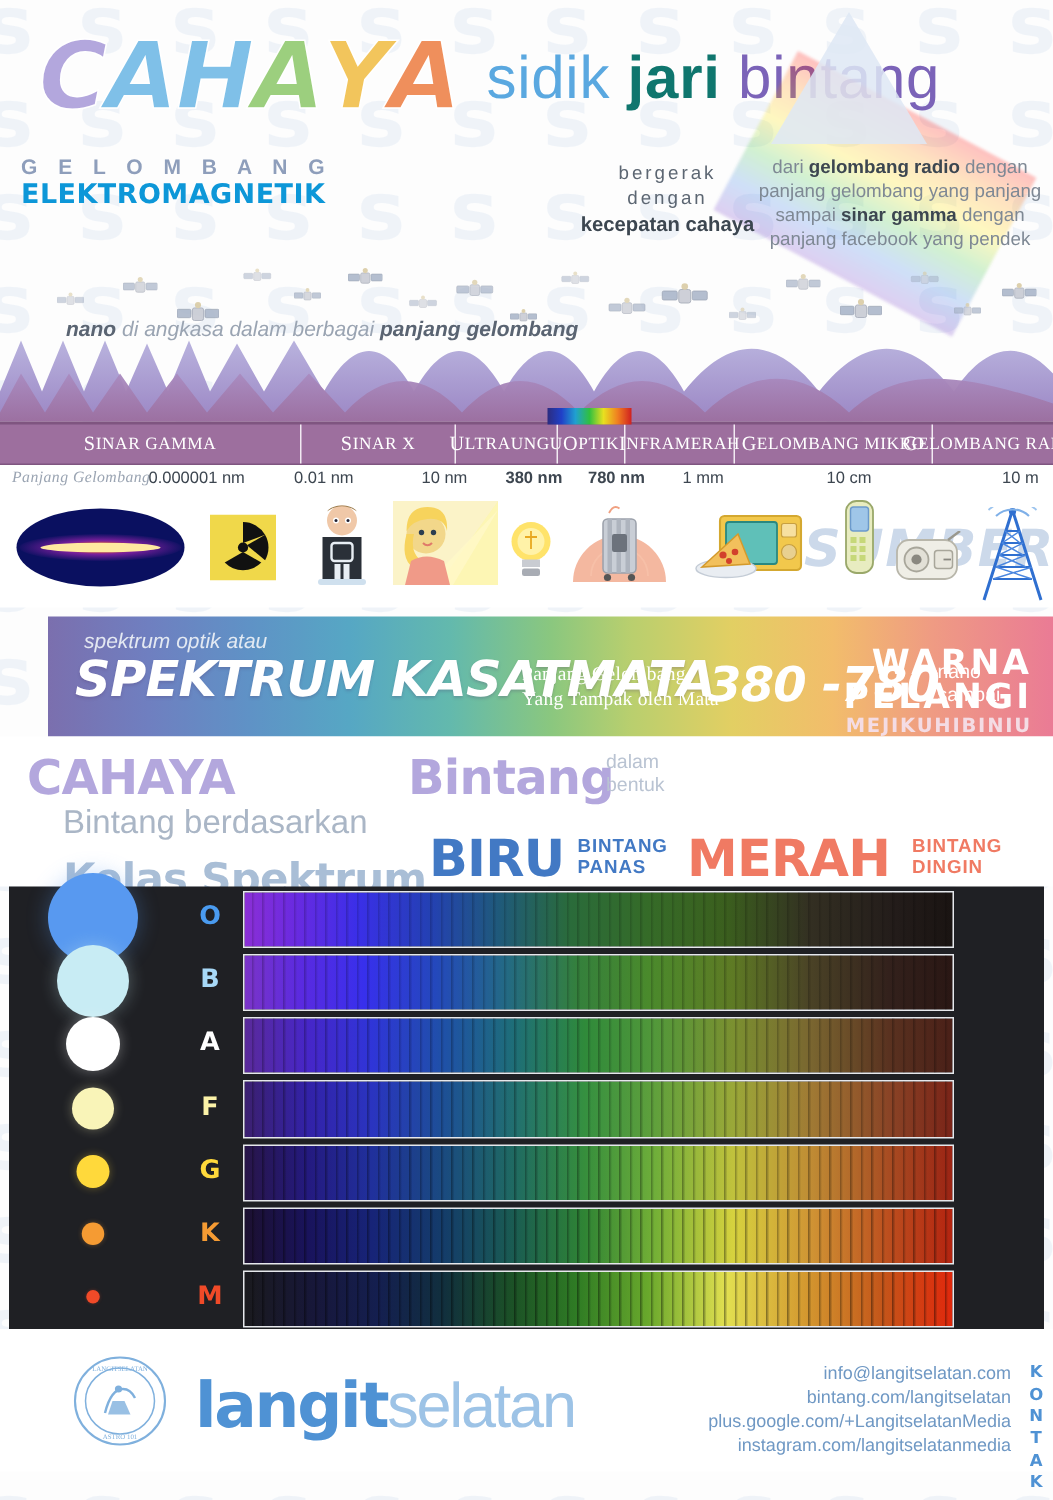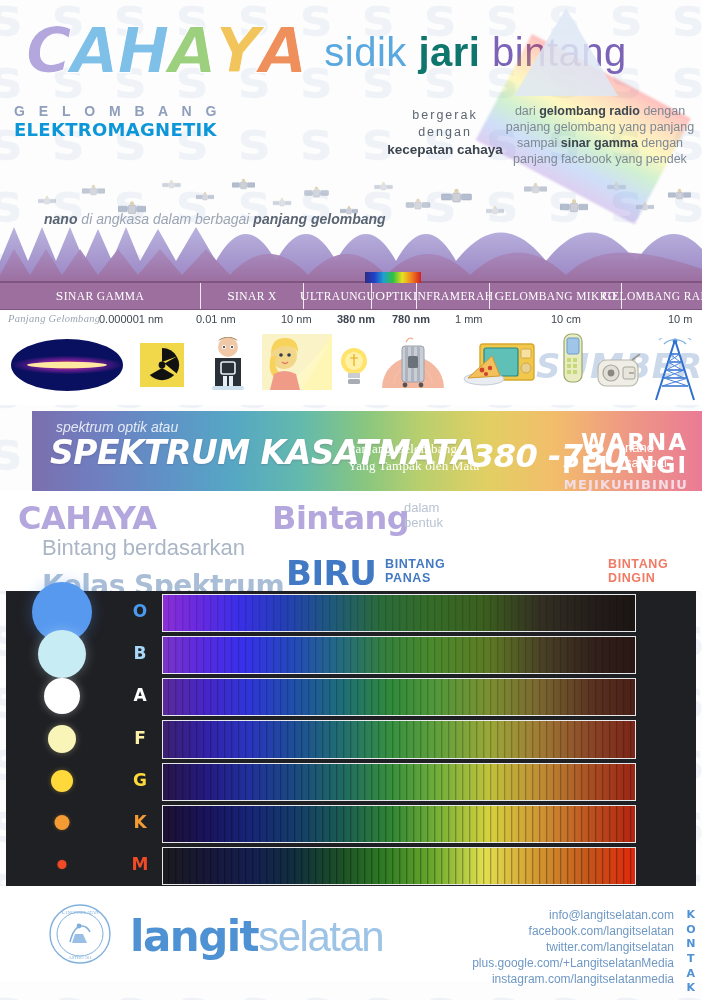--- a/index.html
+++ b/index.html
@@ -717,20 +717,21 @@
       <div>bentuk</div>
     </div>
 
     <div class="c2 thin-grey" style="left:42px;top:44px;">Bintang berdasarkan</div>
     <div class="c2 lt-blue" style="left:42px;top:78px;">Kelas Spektrum</div>
     <div class="c2 big-blue" style="left:286px;top:62px;font-size:34px;">BIRU</div>
     <div class="c2 lbl-blue" style="left:385px;top:66px;">
       <div>BINTANG</div>
       <div>PANAS</div>
     </div>
+    <div class="c2 big-red" style="left:458px;top:62px;font-size:34px;">MERAH</div>
     <div class="c2 lbl-red" style="left:608px;top:66px;">
       <div>BINTANG</div>
       <div>DINGIN</div>
     </div>
   </div>
 
   <div class="spectra">
     <div class="star-col" id="starCol">
         <div class="star" style="width: 60px; height: 60px; background: rgb(88, 153, 240); top: -8.92857px; box-shadow: rgba(88, 153, 240, 0.333) 0px 0px 15px;"></div>
         <div class="star" style="width: 48px; height: 48px; background: rgb(200, 236, 244); top: 39.2143px; box-shadow: rgba(200, 236, 244, 0.333) 0px 0px 12px;"></div>
@@ -791,22 +792,21 @@
       <circle cx="31" cy="24" r="2.4" fill="#7fb0dd"></circle>
       <path d="M24 41 l3 -9 l8 0 l4 9 z" fill="#7fb0dd" opacity=".8"></path>
       <text x="32" y="12" font-size="4.6" fill="#7fb0dd" text-anchor="middle" font-family="Liberation Serif, serif">LANGITSELATAN</text>
       <text x="32" y="57" font-size="4.6" fill="#7fb0dd" text-anchor="middle" font-family="Liberation Serif, serif">ASTRO 101</text>
     </svg>
     <div class="brand">
       <b>langit</b><i>selatan</i>
     </div>
     <div class="contacts" id="contactHost">
         <div>info@langitselatan.com</div>
-        <div>facebook.com/langitselatan</div>
-        <div>twitter.com/langitselatan</div>
+        <div>bintang.com/langitselatan</div>
         <div>plus.google.com/+LangitselatanMedia</div>
         <div>instagram.com/langitselatanmedia</div>
       </div>
     <div class="kontak" id="kontakHost">
         <div>K</div>
         <div>O</div>
         <div>N</div>
         <div>T</div>
         <div>A</div>
         <div>K</div>

